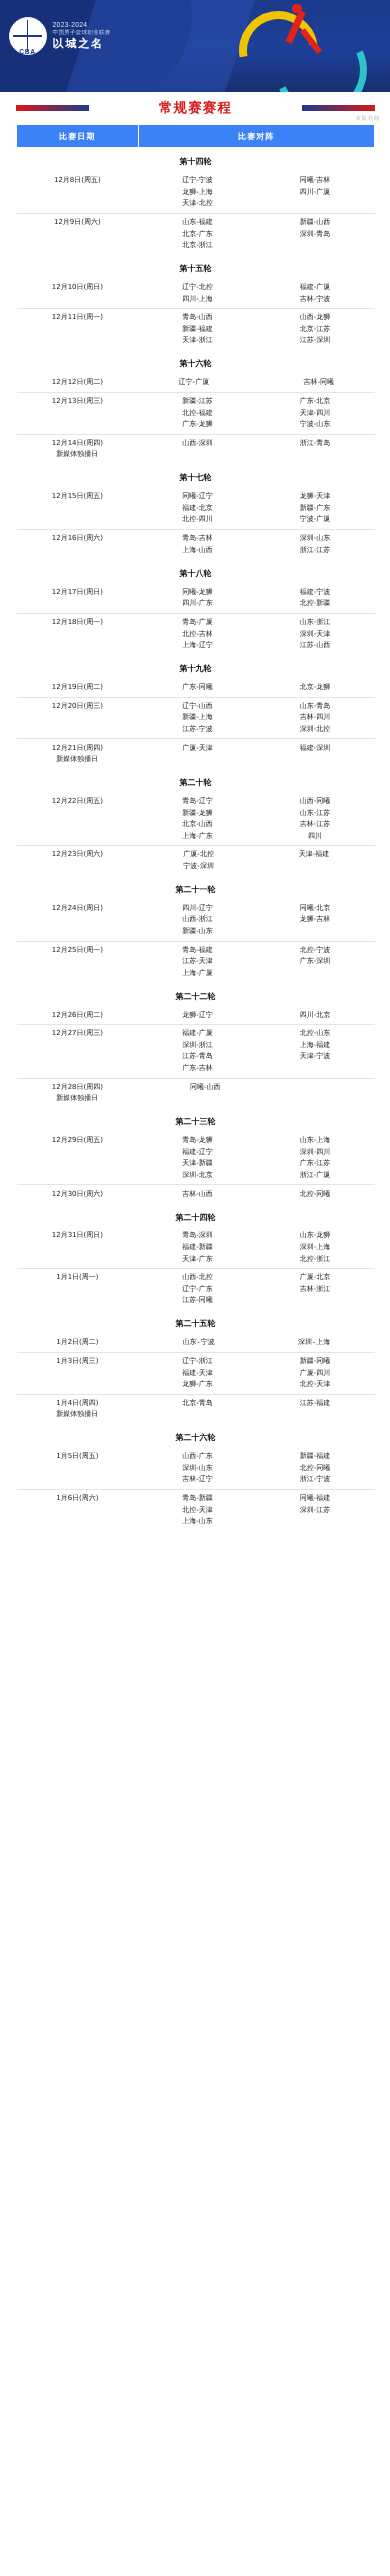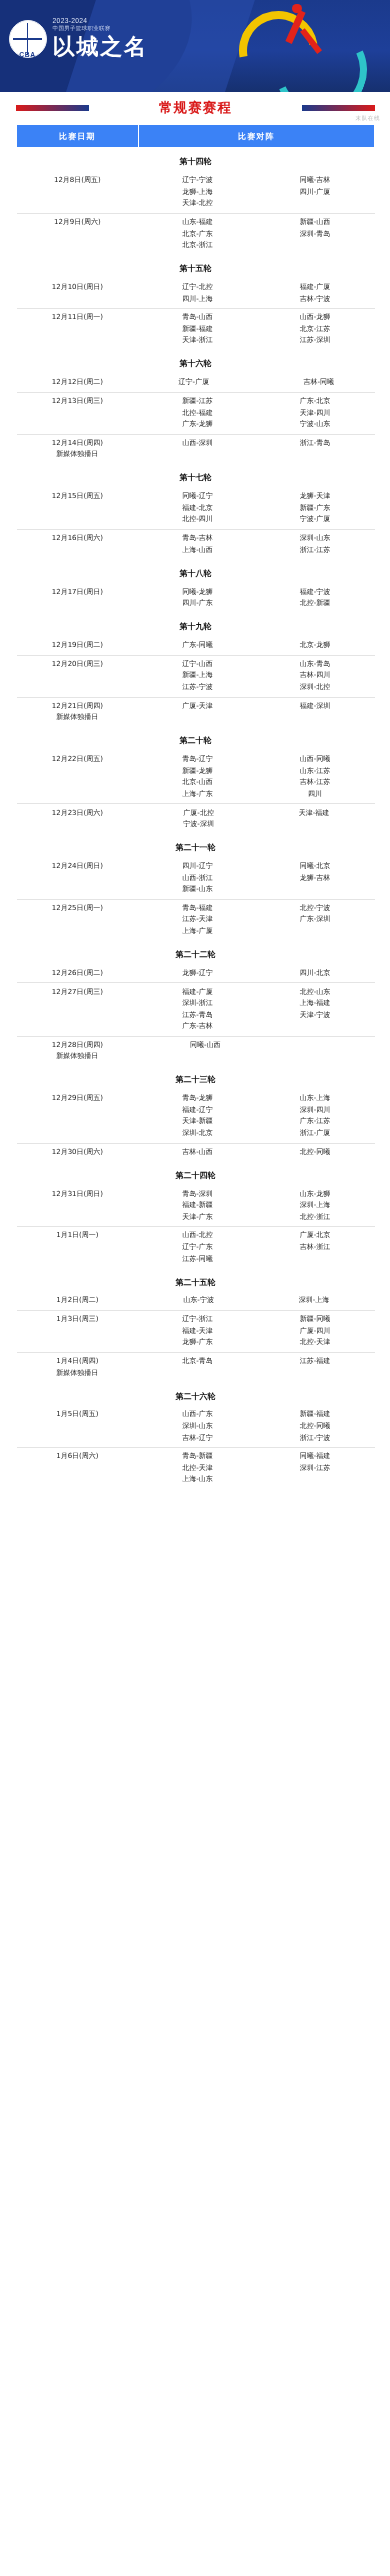--- a/index.html
+++ b/index.html
@@ -88,21 +88,21 @@
   }
   .cba-text {
     position: absolute; left: 0; right: 0; bottom: -1.2px;
     text-align: center; font-size: 6.7px; font-weight: bold; color: #1b3a8c;
     letter-spacing: 0.6px;
   }
   .logo-txt { color: #ffffff; line-height: 1.25; }
   .logo-txt .season { font-size: 6.7px; letter-spacing: 0.3px; color: #dfe6f7; }
   .logo-txt .league { font-size: 5.5px; letter-spacing: 0.3px; color: #c9d4ef; }
   .logo-txt .slogan {
-    font-size: 22px; font-weight: bold; letter-spacing: 1.8px; margin-top: 1.2px;
+    font-size: 11px; font-weight: bold; letter-spacing: 1.8px; margin-top: 1.2px;
     font-family: "DejaVu Sans", sans-serif;
   }
 
   
   .title-bar {
     position: relative;
     height: 32px;
     background: #ffffff;
     display: flex; align-items: center; justify-content: center;
   }
@@ -282,20 +282,28 @@
           </tr>
           <tr class="round-row">
             <td colspan="2">第十八轮</td>
           </tr>
           <tr class="block-row">
             <td class="date-cell">12月17日(周日)</td>
             <td class="match-cell"><div style="display: flex; justify-content: space-around; gap: 6.1px;"><div style="white-space: pre-line;">同曦-龙狮
 四川-广东</div><div style="white-space: pre-line;">福建-宁波
 北控-新疆</div></div></td>
           </tr>
+          <tr class="block-row">
+            <td class="date-cell">12月18日(周一)</td>
+            <td class="match-cell"><div style="display: flex; justify-content: space-around; gap: 6.1px;"><div style="white-space: pre-line;">青岛-广厦
+北控-吉林
+上海-辽宁</div><div style="white-space: pre-line;">山东-浙江
+深圳-天津
+江苏-山西</div></div></td>
+          </tr>
           <tr class="round-row">
             <td colspan="2">第十九轮</td>
           </tr>
           <tr class="block-row">
             <td class="date-cell">12月19日(周二)</td>
             <td class="match-cell"><div style="display: flex; justify-content: space-around; gap: 6.1px;"><div style="white-space: pre-line;">广东-同曦</div><div style="white-space: pre-line;">北京-龙狮</div></div></td>
           </tr>
           <tr class="block-row">
             <td class="date-cell">12月20日(周三)</td>
             <td class="match-cell"><div style="display: flex; justify-content: space-around; gap: 6.1px;"><div style="white-space: pre-line;">辽宁-山西
@@ -398,21 +406,21 @@
             <td class="match-cell"><div style="display: flex; justify-content: space-around; gap: 6.1px;"><div style="white-space: pre-line;">山西-北控
 辽宁-广东
 江苏-同曦</div><div style="white-space: pre-line;">广厦-北京
 吉林-浙江</div></div></td>
           </tr>
           <tr class="round-row">
             <td colspan="2">第二十五轮</td>
           </tr>
           <tr class="block-row">
             <td class="date-cell">1月2日(周二)</td>
-            <td class="match-cell"><div style="display: flex; justify-content: space-around; gap: 2px;"><div style="white-space: pre-line;">山东-宁波</div><div style="white-space: pre-line;">深圳-上海</div></div></td>
+            <td class="match-cell"><div style="display: flex; justify-content: space-around; gap: 2px; font-family: Liberation Mono, monospace;"><div style="white-space: pre-line;">山东-宁波</div><div style="white-space: pre-line;">深圳-上海</div></div></td>
           </tr>
           <tr class="block-row">
             <td class="date-cell">1月3日(周三)</td>
             <td class="match-cell"><div style="display: flex; justify-content: space-around; gap: 6.1px;"><div style="white-space: pre-line;">辽宁-浙江
 福建-天津
 龙狮-广东</div><div style="white-space: pre-line;">新疆-同曦
 广厦-四川
 北控-天津</div></div></td>
           </tr>
           <tr class="block-row">

